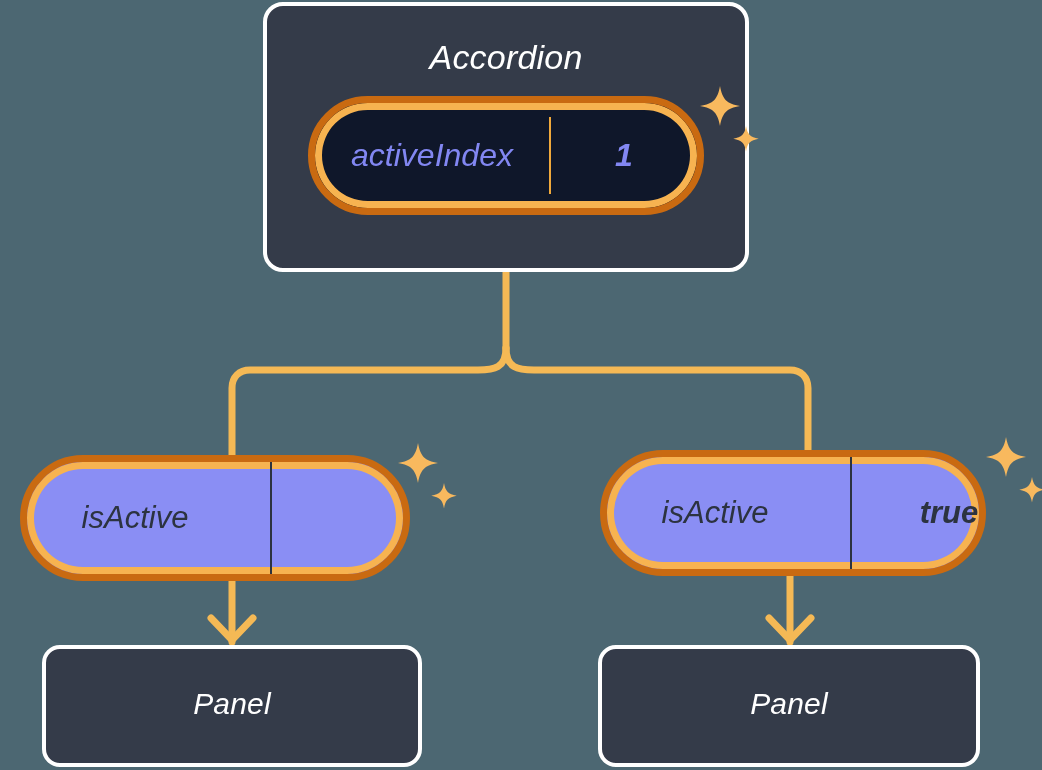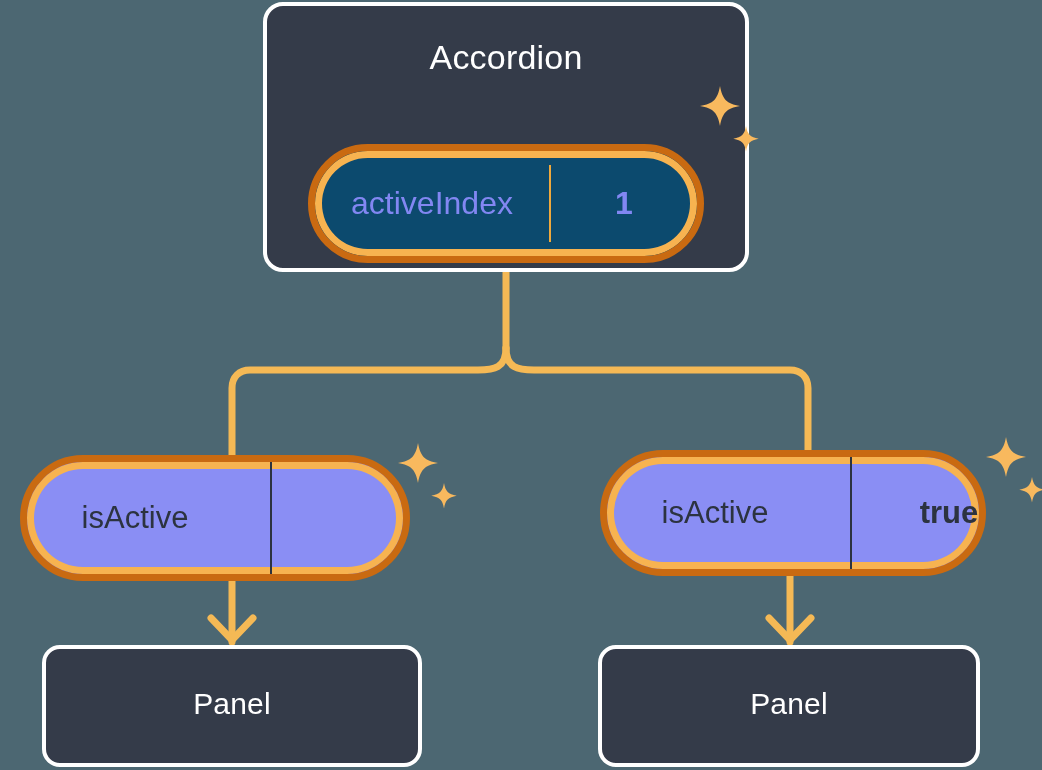--- a/index.html
+++ b/index.html
@@ -12,20 +12,21 @@
     height: 770px;
     background: #4c6772;
     font-family: "Liberation Sans", sans-serif;
     overflow: hidden;
   }
   #stage {
     position: relative;
     width: 882px;
     height: 770px;
     background: #4c6772;
+    font-style: italic;
   }
 
   
   #wires {
     position: absolute;
     left: 0;
     top: 0;
     width: 1042px;
     height: 770px;
     pointer-events: none;
@@ -106,22 +107,21 @@
   .pill .seg-val {
     font-weight: 700;
   }
 
   
   #pill-active-index {
     left: 308px;
     top: 96px;
     width: 396px;
     height: 119px;
-    background: #0c4a6e;
-    margin-top: 48px;
+    background: #0f172a;
   }
   #pill-active-index .seg { color: #8287f2; }
   #pill-active-index .seg-key {
     flex: 0 0 236px;
     font-size: 32px;
     border-right: 2px solid #f0a93c;
     margin: 14px 0;
   }
   #pill-active-index .seg-val {
     flex: 1 1 auto;

